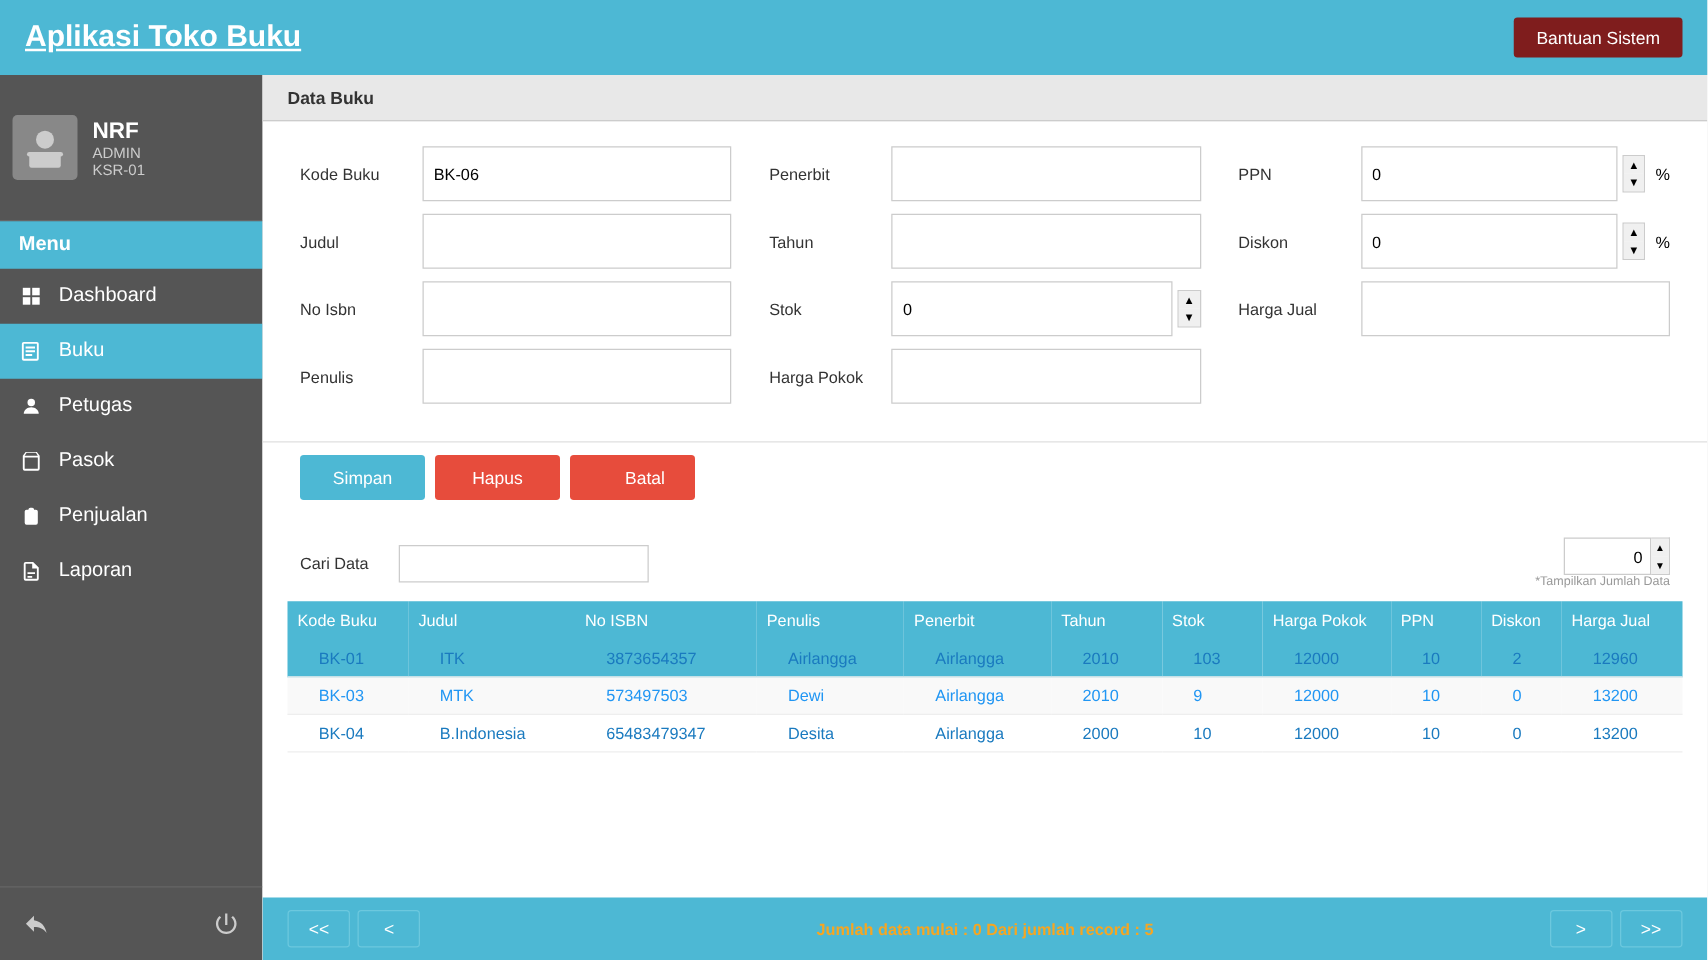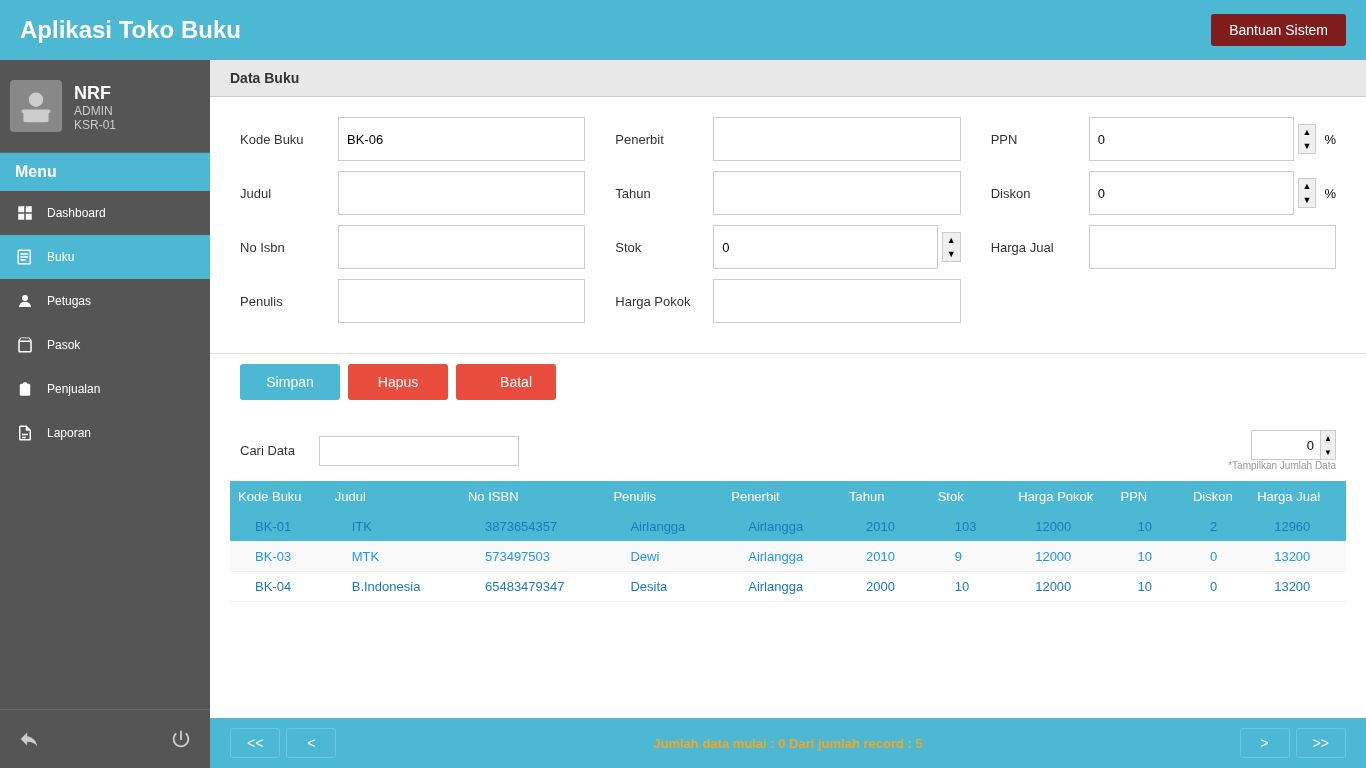--- a/index.html
+++ b/index.html
@@ -10,21 +10,21 @@
     .header {
       background: #4db8d4;
       color: white;
       display: flex;
       align-items: center;
       justify-content: space-between;
       padding: 0 20px;
       height: 60px;
       flex-shrink: 0;
     }
-    .header-title { font-size: 24px; font-weight: bold; }
+    .header-title { font-size: 24px; font-weight: bold; text-decoration: underline; }
     .header-btn {
       background: #7f1d1d;
       color: white;
       border: none;
       padding: 8px 18px;
       font-size: 14px;
       cursor: pointer;
       border-radius: 3px;
     }
 
@@ -36,23 +36,23 @@
       width: 210px;
       background: #555;
       color: white;
       display: flex;
       flex-direction: column;
       flex-shrink: 0;
     }
 
     .user-profile {
       background: #555;
-      padding: 20px 10px;
-      display: flex;
-      align-items: flex-end;
+      padding: 32px 10px;
+      display: flex;
+      align-items: center;
       gap: 12px;
       border-bottom: 1px solid #666;
     }
     .avatar {
       width: 52px;
       height: 52px;
       background: #888;
       border-radius: 4px;
       display: flex;
       align-items: center;
@@ -74,21 +74,21 @@
     }
 
     .menu-items { flex: 1; }
     .menu-item {
       display: flex;
       align-items: center;
       gap: 12px;
       padding: 12px 15px;
       color: white;
       cursor: pointer;
-      font-size: 12px;
+      font-size: 16px;
       text-decoration: none;
     }
     .menu-item.active { background: #4db8d4; }
     .menu-icon {
       width: 20px;
       height: 20px;
       display: flex;
       align-items: center;
       justify-content: center;
       flex-shrink: 0;

